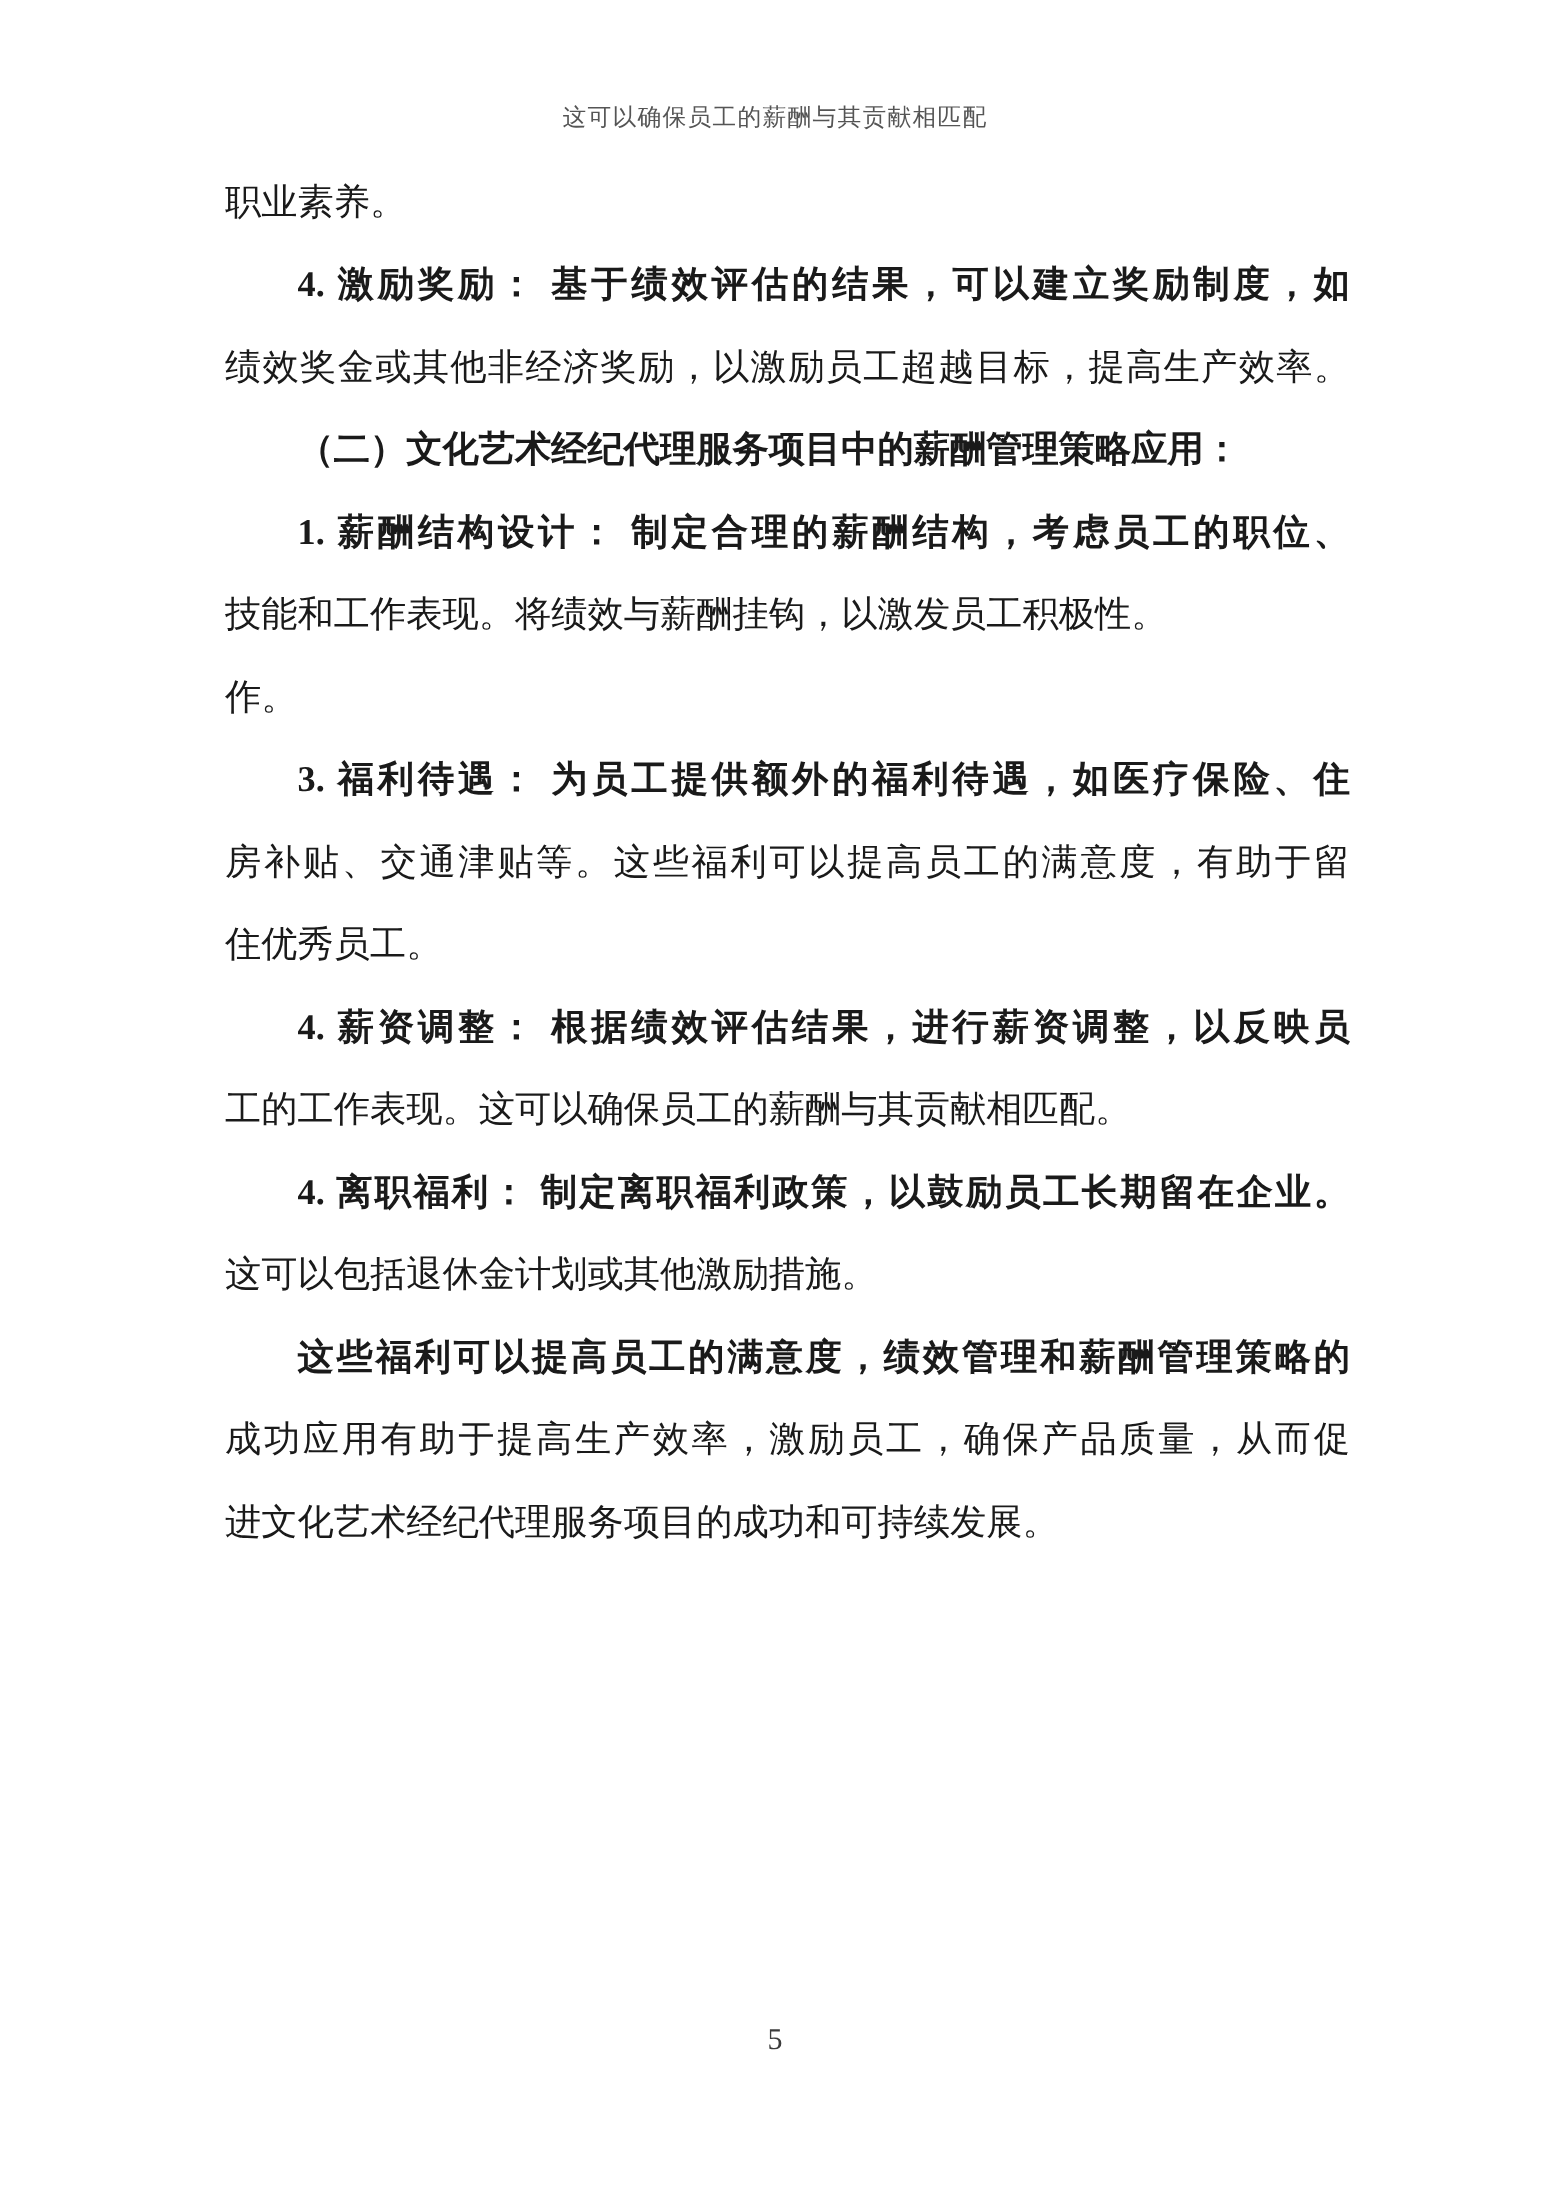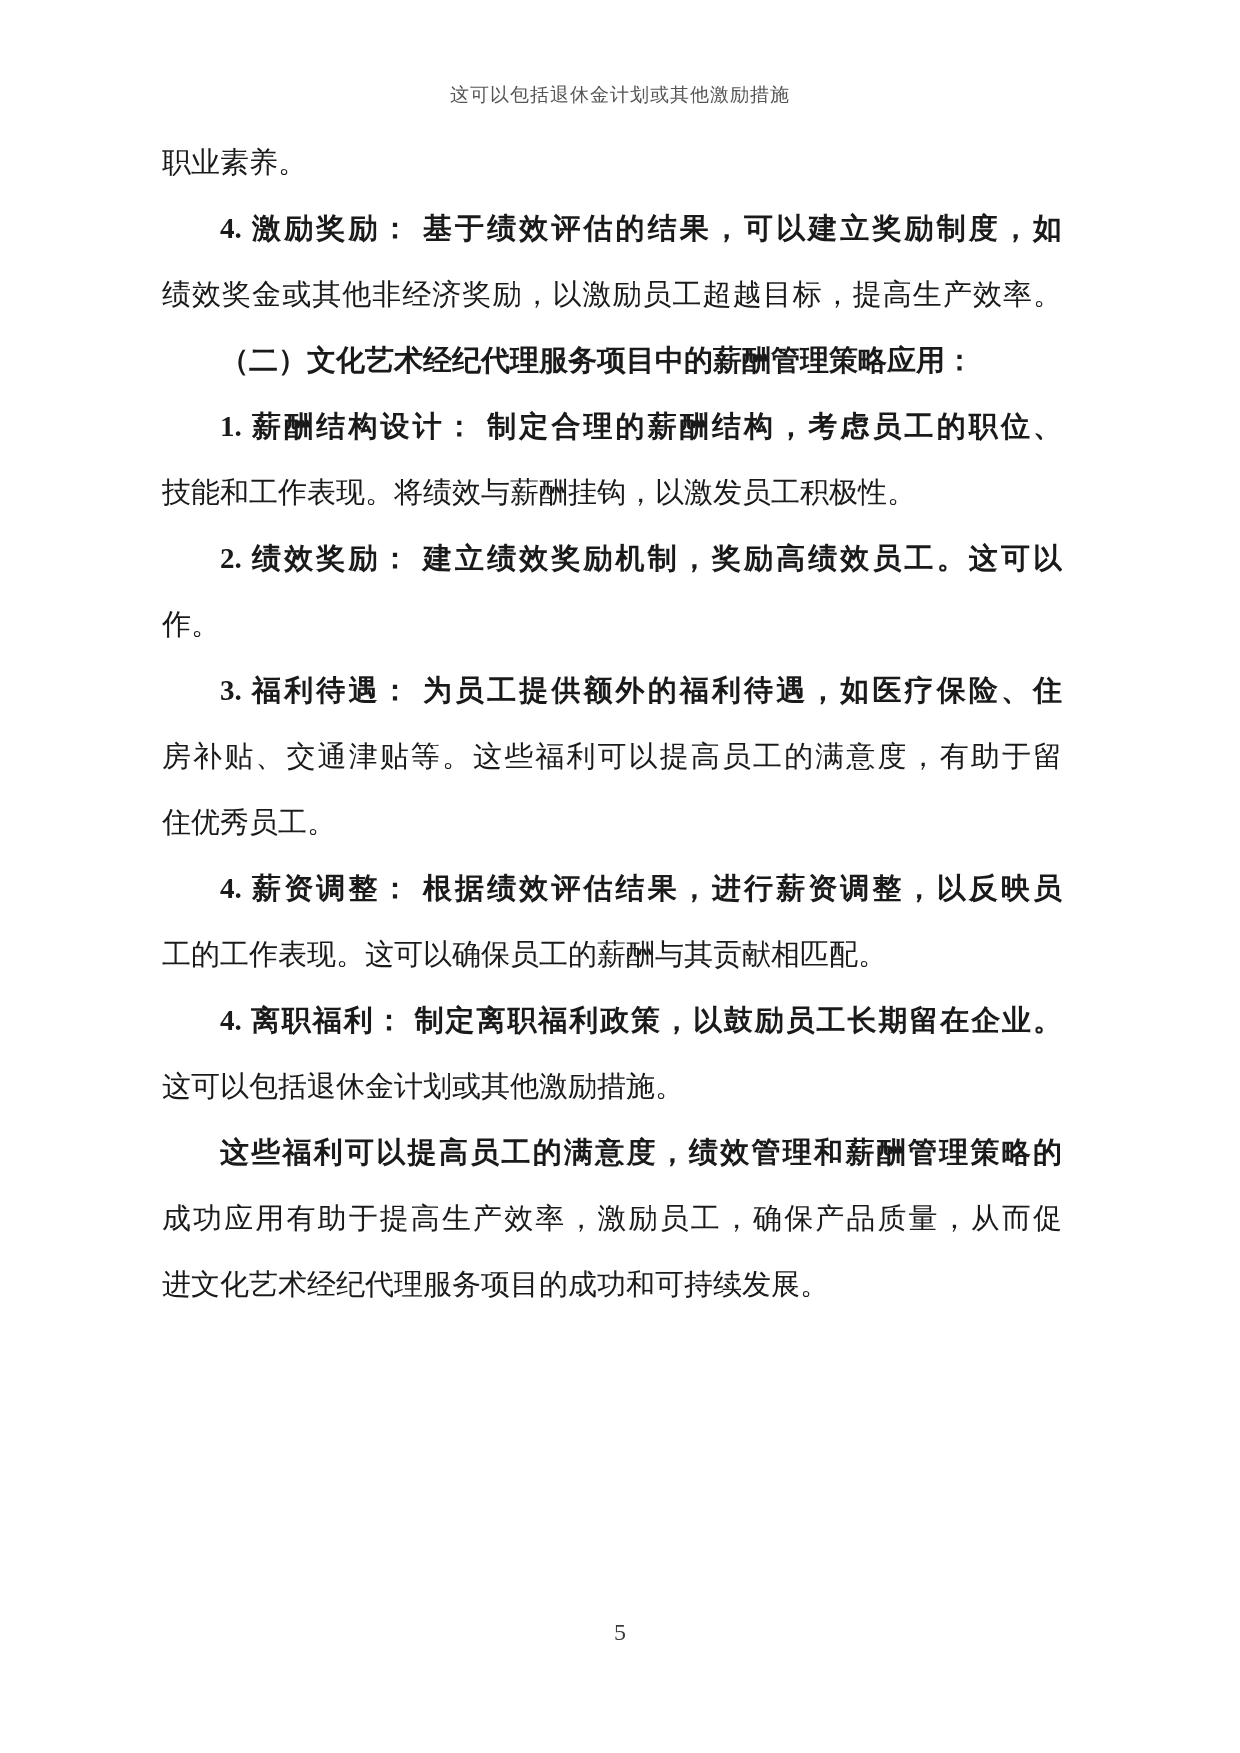--- a/index.html
+++ b/index.html
@@ -22,21 +22,21 @@
     width: 100%;
     text-align: center;
     font-size: 19px;
     line-height: 22px;
     color: #555555;
     letter-spacing: 1px;
   }
   .doc-body {
     position: absolute;
     top: 129px;
-    left: 162px;
+    left: 180px;
     width: 900px;
     font-size: 29px;
     color: #1a1a1a;
   }
   .line {
     height: 66px;
     line-height: 66px;
     text-align: left;
     white-space: normal;
     overflow: hidden;
@@ -59,30 +59,29 @@
     font-size: 24px;
     line-height: 28px;
     color: #3c3c3c;
   }
 </style>
 </head>
 <body>
 
 <div class="page">
 
-  <div class="doc-header">这可以包括退休金计划或其他激励措施</div>
+  <div class="doc-header">这可以确保员工的薪酬与其贡献相匹配</div>
 
   <div class="doc-body">
     <div class="line">职业素养。</div>
     <div class="line indent stretch">4. 激励奖励： 基于绩效评估的结果，可以建立奖励制度，如</div>
     <div class="line stretch">绩效奖金或其他非经济奖励，以激励员工超越目标，提高生产效率。</div>
     <div class="line indent">（二）文化艺术经纪代理服务项目中的薪酬管理策略应用：</div>
     <div class="line indent stretch">1. 薪酬结构设计： 制定合理的薪酬结构，考虑员工的职位、</div>
     <div class="line">技能和工作表现。将绩效与薪酬挂钩，以激发员工积极性。</div>
-    <div class="line indent stretch">2. 绩效奖励： 建立绩效奖励机制，奖励高绩效员工。这可以</div>
     <div class="line">作。</div>
     <div class="line indent stretch">3. 福利待遇： 为员工提供额外的福利待遇，如医疗保险、住</div>
     <div class="line stretch">房补贴、交通津贴等。这些福利可以提高员工的满意度，有助于留</div>
     <div class="line">住优秀员工。</div>
     <div class="line indent stretch">4. 薪资调整： 根据绩效评估结果，进行薪资调整，以反映员</div>
     <div class="line">工的工作表现。这可以确保员工的薪酬与其贡献相匹配。</div>
     <div class="line indent stretch">4. 离职福利： 制定离职福利政策，以鼓励员工长期留在企业。</div>
     <div class="line">这可以包括退休金计划或其他激励措施。</div>
     <div class="line indent stretch">这些福利可以提高员工的满意度，绩效管理和薪酬管理策略的</div>
     <div class="line stretch">成功应用有助于提高生产效率，激励员工，确保产品质量，从而促</div>

